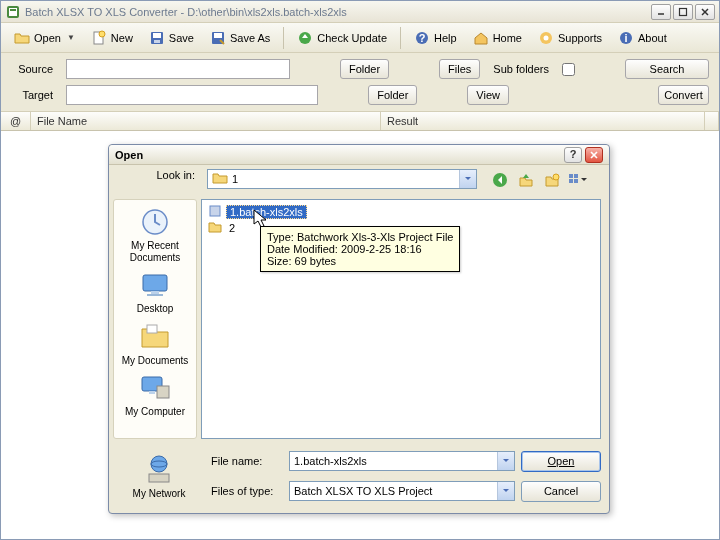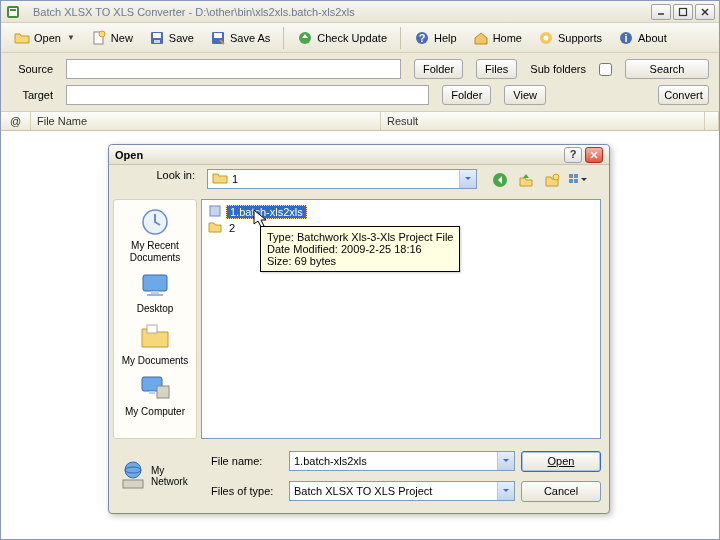--- a/index.html
+++ b/index.html
@@ -1,35 +1,35 @@
 <!DOCTYPE html>
 <html><head>
 <meta charset="utf-8">
 <style>
 * { box-sizing: border-box; margin: 0; padding: 0; font-family: Tahoma, Arial, sans-serif; font-size: 11px; }
 body { background: #fff; width: 720px; height: 540px; overflow: hidden; position: relative; }
 
 .window { border: 1px solid #8a9bb5; background: #ece9d8; width: 720px; height: 540px; display: flex; flex-direction: column; }
 .titlebar { background: linear-gradient(#f7f7f0, #e8e4d6); height: 22px; display: flex; align-items: center; padding: 0 4px; border-bottom: 1px solid #d4cfb8; }
 .titlebar .ticon { width: 16px; height: 16px; display: inline-flex; align-items: center; justify-content: center; margin-right: 4px; }
-.titlebar .ttext { color: #6c7a8f; flex: 1; margin-left: 8px; }
+.titlebar .ttext { color: #6c7a8f; flex: 1; }
 .winbtns { display: flex; gap: 2px; }
 .winbtn { width: 20px; height: 16px; border: 1px solid #a0a0a0; background: linear-gradient(#fefefe,#e2e2e2); border-radius: 2px; display: inline-flex; align-items: center; justify-content: center; cursor: pointer; }
 .winbtn svg { width: 10px; height: 10px; }
 
 .toolbar { background: linear-gradient(#f9f9f4, #eae7d6); height: 30px; display: flex; align-items: center; padding: 0 6px; gap: 2px; border-bottom: 1px solid #d4cfb8; }
 .tbtn { display: inline-flex; align-items: center; gap: 4px; padding: 3px 6px; border: 1px solid transparent; border-radius: 3px; cursor: pointer; }
 .tbtn .ic { width: 16px; height: 16px; display:inline-flex; align-items:center; justify-content:center; }
 .tsep { width: 1px; height: 22px; background: #c8c3ad; margin: 0 4px; }
 .drop-arrow { font-size: 8px; color: #444; margin-left:2px; }
 
 .pathrow { background: #ece9d8; padding: 6px 10px; display: flex; align-items: center; gap: 13px; }
 .pathrow .lbl { width: 42px; text-align: right; }
 .pathrow input.path { flex: 1; height: 20px; border: 1px solid #a7a6aa; background: #fff; padding: 0 4px; }
-.pbtn { height: 20px; padding: 0 8px; border: 1px solid #a7a6aa; background: linear-gradient(#fefefe,#e8e5d8); border-radius: 3px; cursor: pointer; display:inline-flex; align-items:center; }
+.pbtn { height: 20px; padding: 0 8px; border: 1px solid #a7a6aa; background: linear-gradient(#fefefe,#e8e5d8); border-radius: 3px; cursor: pointer; display:inline-flex; align-items:center;margin-left:37px; }
 .chk { width: 13px; height: 13px; }
 
 .grid-head { background: linear-gradient(#fdfdfb,#ece9d8); height: 20px; display: flex; border-top: 1px solid #d4cfb8; border-bottom: 1px solid #c8c3ad; }
 .gh { border-right: 1px solid #d4cfb8; padding: 3px 6px; color: #333; }
 .gh.at { width: 30px; text-align: center; }
 .gh.fn { width: 350px; }
 .gh.res { flex: 1; }
 .gh.last { width: 14px; }
 .content { flex: 1; background: #fff; position: relative; }
 
@@ -58,21 +58,21 @@
 .filepane { flex: 1; background: #fff; border: 1px solid #7f9db9; position: relative; padding: 4px; }
 .fileitem { display: flex; align-items: center; gap: 4px; height: 16px; cursor: pointer; padding-left: 2px; }
 .fileitem.sel .fname { background: #316ac5; color: #fff; border: 1px dotted #ffd98c; padding: 0 3px; }
 .fname { padding: 0 3px; }
 
 .tooltip { position: absolute; left: 58px; top: 26px; background: #ffffe1; border: 1px solid #000; padding: 4px 6px; font-size: 11px; white-space: nowrap; box-shadow: 1px 1px 2px rgba(0,0,0,0.2); }
 .cursor { position: absolute; left: 50px; top: 8px; pointer-events: none; }
 .cursor svg { transform: scale(1.0); }
 
 .dfoot { padding: 6px 8px 10px; display: grid; grid-template-columns: 84px 76px 1fr 80px; grid-template-rows: 24px 24px; gap: 6px; align-items: center; }
-.dfoot .netplace { grid-row: 1 / span 2; display:flex; flex-direction:row; align-items:center; gap:2px; }
+.dfoot .netplace { grid-row: 1 / span 2; display:flex; flex-direction:column; align-items:center; gap:2px; }
 .dfoot .flbl { text-align: left; padding-left: 4px; }
 .dfoot .fcombo { height: 20px; border: 1px solid #7f9db9; background:#fff; display:flex; align-items:center; padding:0 4px; position:relative; }
 .dfoot .fcombo .dropbtn { position: absolute; right: 0; top: 0; width: 17px; height: 18px; border-left: 1px solid #b5c6dd; background: linear-gradient(#e6eefc,#c0d3ef); display:inline-flex; align-items:center; justify-content:center; cursor:pointer; }
 .dlg-btn { height: 21px; border: 1px solid #7f9db9; background: linear-gradient(#fefefe,#e8e5d8); border-radius: 3px; cursor: pointer; display:inline-flex; align-items:center; justify-content:center; }
 .dlg-btn.primary { border: 1px solid #316ac5; box-shadow: inset 0 0 0 1px #a8c4ea; }
 
 .icon-folder-open svg, .ic svg, .pic svg, .nib svg { display:block; }
 </style>
 </head>
 <body>

